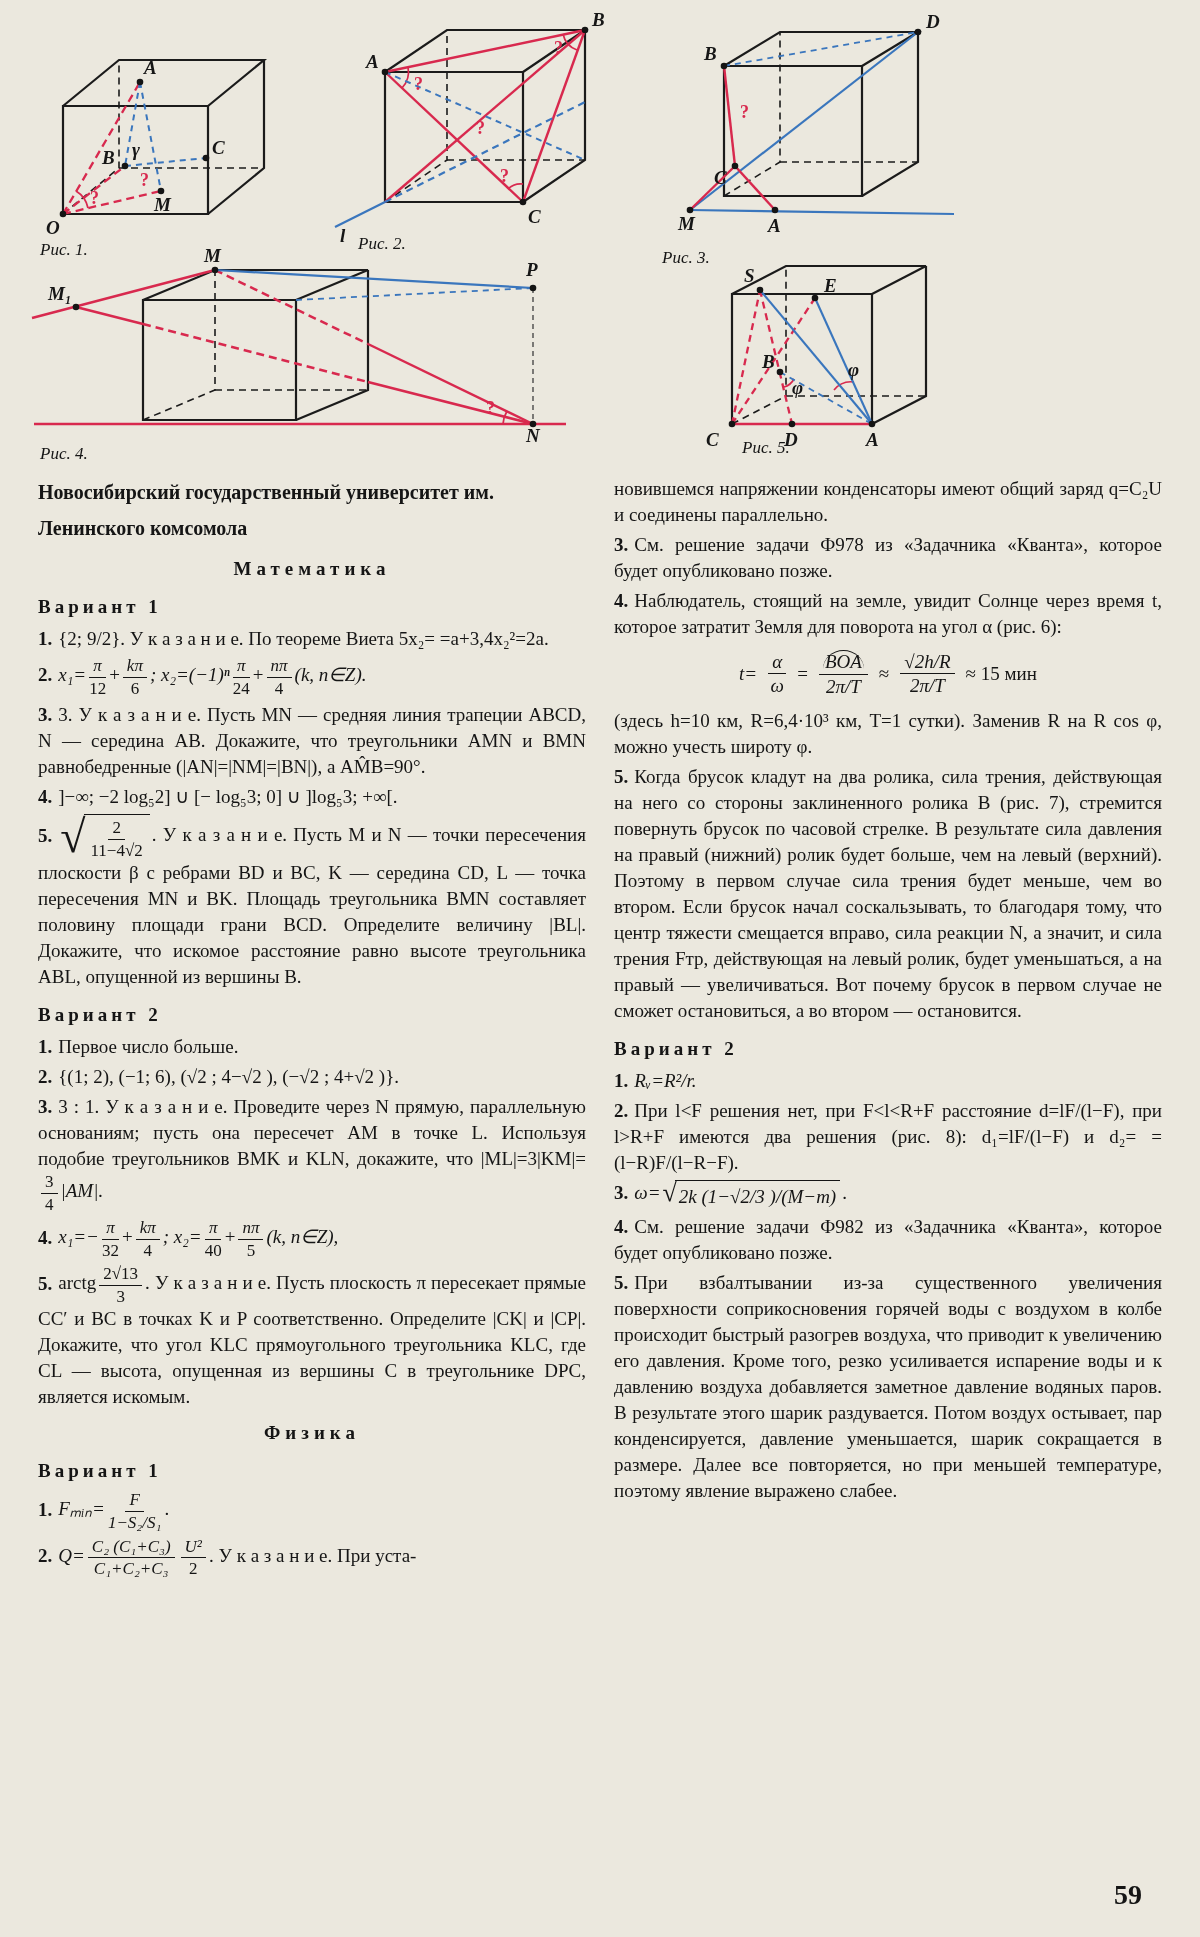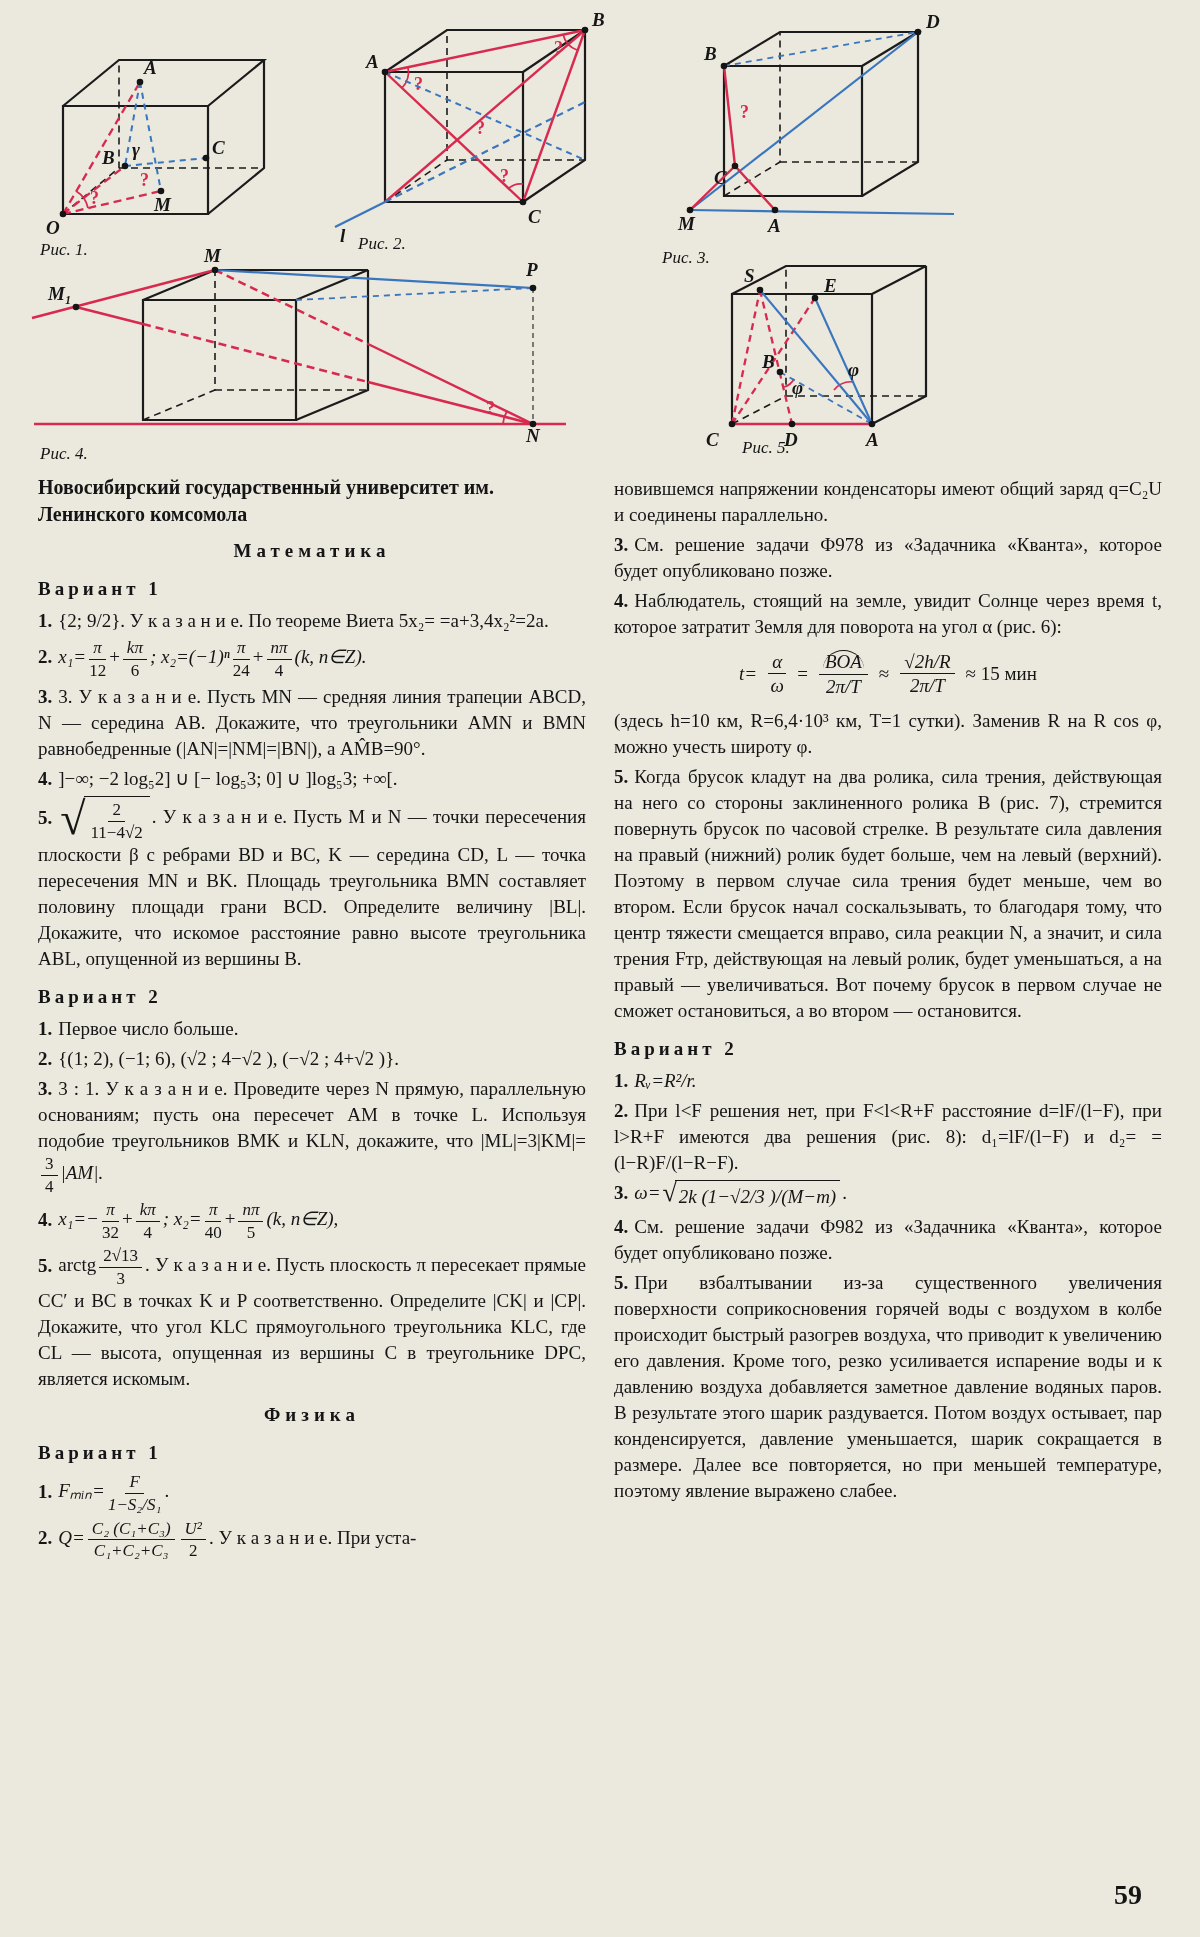--- a/index.html
+++ b/index.html
@@ -9,21 +9,21 @@
     background:#ebe8de; color:#151515; overflow:hidden;
     font-family:"Liberation Serif", serif;
   }
   .fig { position:absolute; }
   .fig text { font-family:"Liberation Serif", serif; font-style:italic; font-size:19px; fill:#161616; font-weight:600; }
   .fig text.q { fill:#d8294e; font-size:18px; font-weight:bold; font-style:normal; }
   .fig-caption { position:absolute; font-style:italic; font-size:17px; color:#151515; }
   .cols { position:absolute; left:38px; top:474px; width:1124px; display:flex; gap:28px; }
   .col { width:548px; }
   p { margin:2px 0 4px; font-size:19px; line-height:26px; text-align:justify; }
-  .uni { font-weight:bold; font-size:20px; line-height:27px; margin:0 0 10px; text-align:left; }
+  .uni { font-weight:bold; font-size:20px; line-height:36px; margin:0 0 10px; text-align:left; }
   .sec { font-weight:bold; letter-spacing:5px; margin:10px 0 8px; text-align:center; }
   .var { font-weight:bold; letter-spacing:4px; margin:12px 0 6px; text-align:left; }
   .n { font-weight:bold; padding-right:6px; }
   .mi { font-style:italic; }
   .frac { display:inline-flex; flex-direction:column; align-items:center; vertical-align:middle; margin:0 3px; font-size:17px; line-height:1.15; text-align:center; }
   .fn { border-bottom:1.5px solid #151515; padding:0 4px 1px; display:block; }
   .fd { padding-top:1px; display:block; }
   .sqrt { display:inline-flex; align-items:flex-start; vertical-align:middle; margin:0 2px; }
   .rad { font-size:26px; line-height:1; margin-right:-2px; }
   .sqrt.tall .rad { font-size:46px; }

